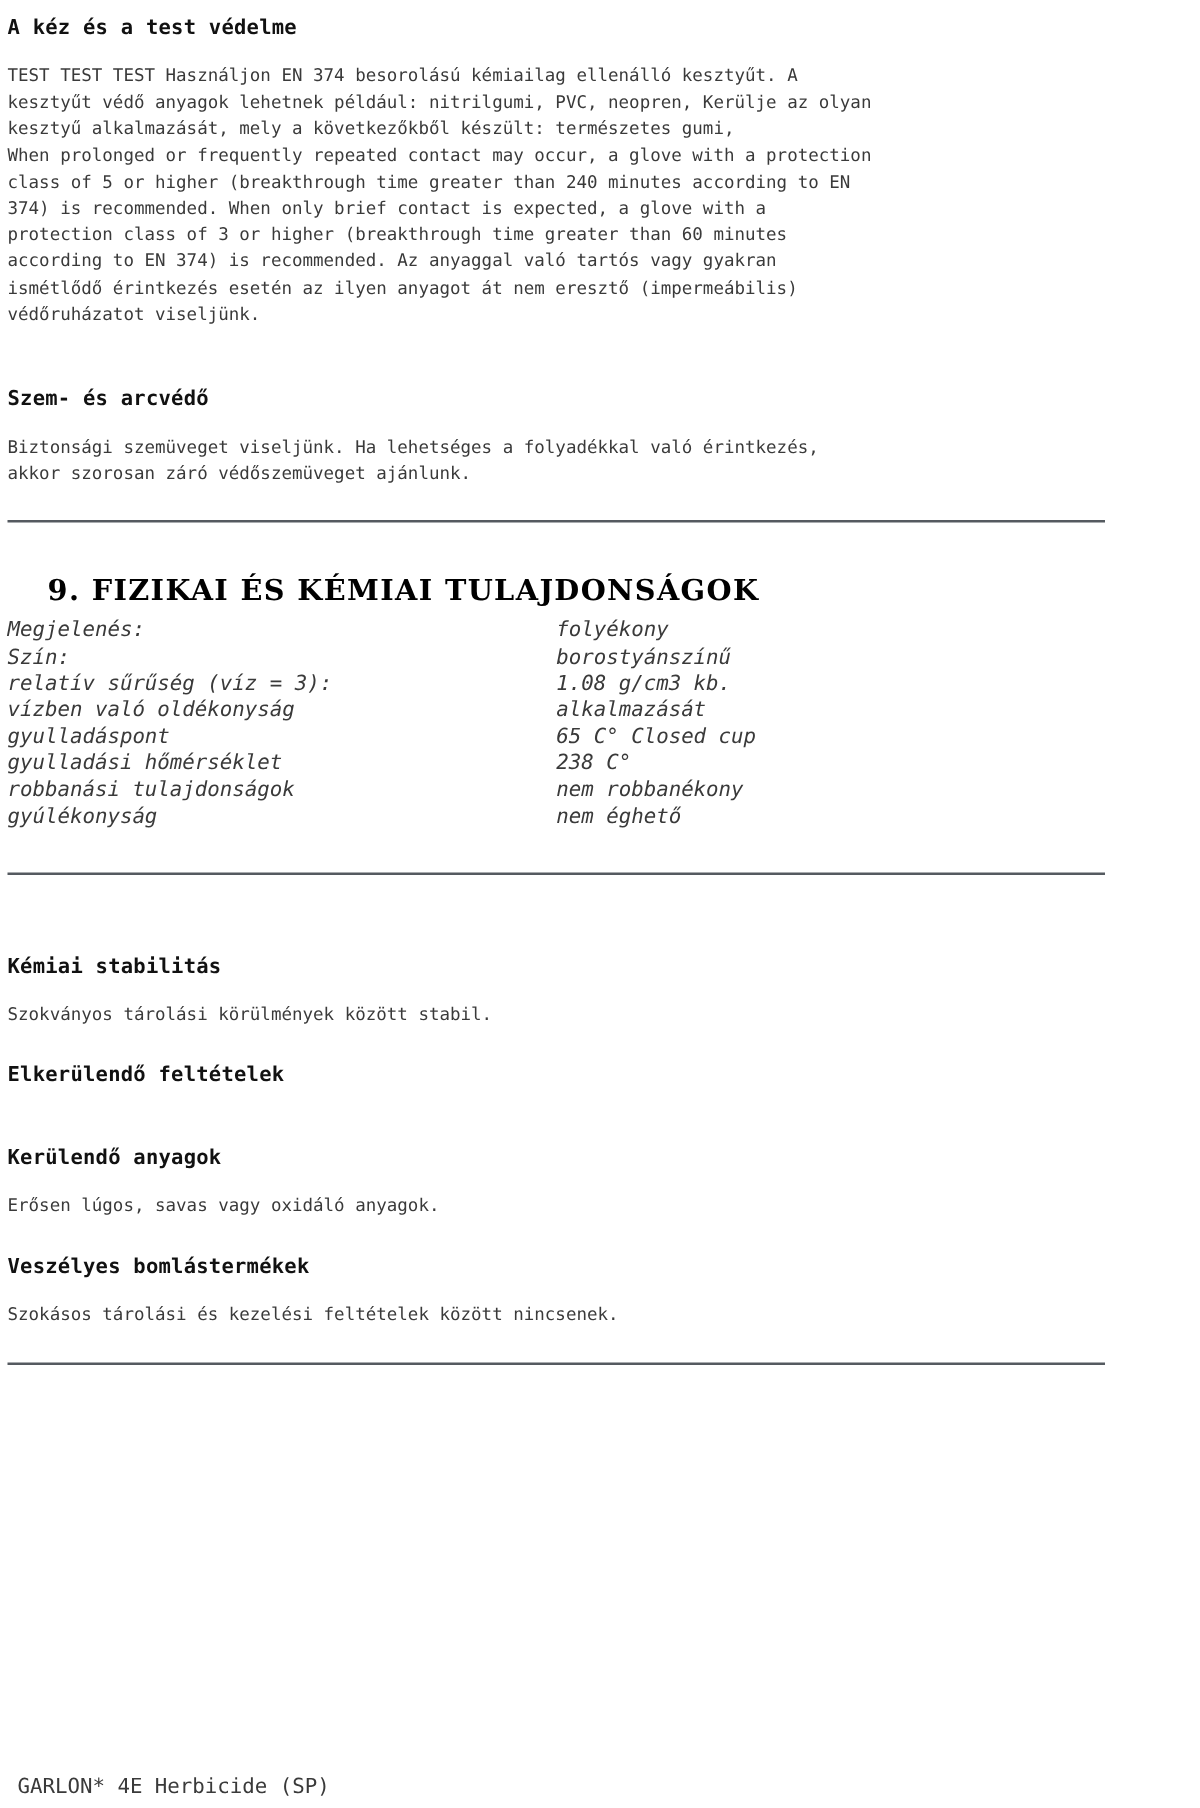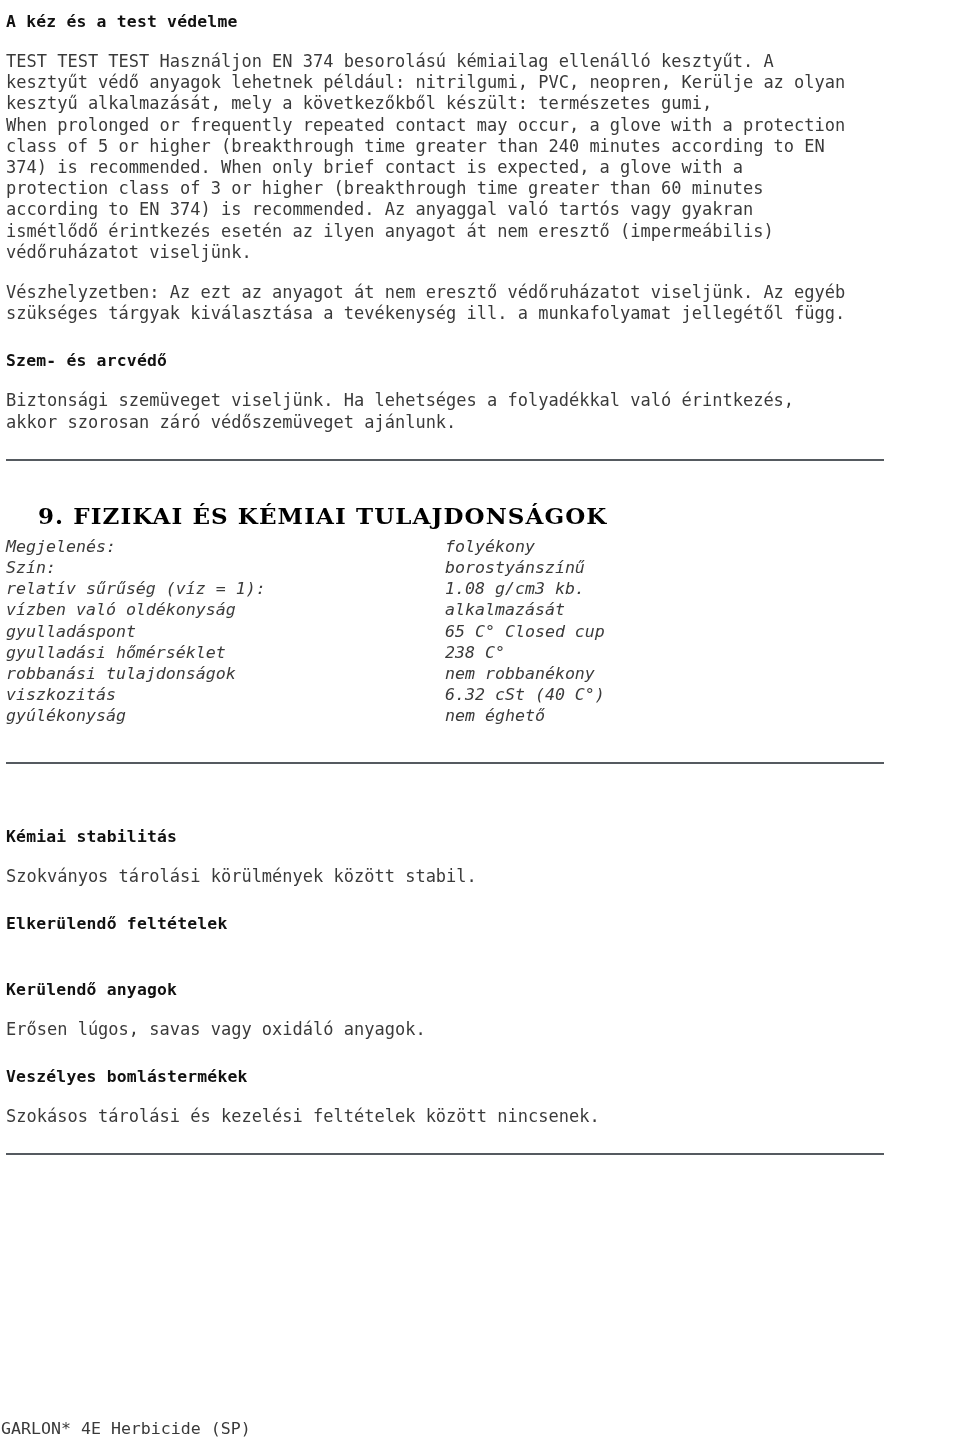--- a/index.html
+++ b/index.html
@@ -23,21 +23,21 @@
   }
   .content {
     position: absolute;
     left: 6px;
     top: 0;
     width: 948px;
   }
 
   
   .para {
-    font-size: 17px;
+    font-size: 14px;
     line-height: 21.2px;
     color: #3a3a3a;
     white-space: pre-wrap;
     letter-spacing: 0px;
     margin: 0;
   }
   .subhead {
     font-size: 16.4px;
     line-height: 21px;
     font-weight: bold;
@@ -86,21 +86,21 @@
     padding: 0;
     vertical-align: top;
     white-space: pre;
   }
   .props td.label { width: 439px; }
   .props td.value { width: auto; }
 
   
   .footer {
     position: absolute;
-    left: 1px;
+    left: 14px;
     top: 1418px;
     font-size: 16.6px;
     line-height: 21px;
     color: #3a3a3a;
     white-space: pre;
   }
 </style>
 </head>
 <body>
 
@@ -119,22 +119,20 @@
 When prolonged or frequently repeated contact may occur, a glove with a protection
 class of 5 or higher (breakthrough time greater than 240 minutes according to EN
 374) is recommended. When only brief contact is expected, a glove with a
 protection class of 3 or higher (breakthrough time greater than 60 minutes
 according to EN 374) is recommended. Az anyaggal való tartós vagy gyakran
 ismétlődő érintkezés esetén az ilyen anyagot át nem eresztő (impermeábilis)
 védőruházatot viseljünk.</div>
 
     <div class="gap-md"></div>
 
-    <div class="para">Vészhelyzetben: Az ezt az anyagot át nem eresztő védőruházatot viseljünk. Az egyéb
-szükséges tárgyak kiválasztása a tevékenység ill. a munkafolyamat jellegétől függ.</div>
 
     <div class="gap-lg"></div>
 
     <div class="subhead">Szem- és arcvédő</div>
 
     <div class="gap-md"></div>
 
     <div class="para">Biztonsági szemüveget viseljünk. Ha lehetséges a folyadékkal való érintkezés,
 akkor szorosan záró védőszemüveget ajánlunk.</div>
 
@@ -152,44 +150,40 @@
       <tbody>
         <tr>
           <td class="label">Megjelenés:</td>
           <td class="value">folyékony</td>
         </tr>
         <tr>
           <td class="label">Szín:</td>
           <td class="value">borostyánszínű</td>
         </tr>
         <tr>
-          <td class="label">relatív sűrűség (víz = 1):</td>
+          <td class="label">relatív sűrűség (víz = 3):</td>
           <td class="value">1.08 g/cm3 kb.</td>
         </tr>
         <tr>
           <td class="label">vízben való oldékonyság</td>
           <td class="value">alkalmazását</td>
         </tr>
         <tr>
           <td class="label">gyulladáspont</td>
           <td class="value">65 C° Closed cup</td>
         </tr>
         <tr>
           <td class="label">gyulladási hőmérséklet</td>
           <td class="value">238 C°</td>
         </tr>
         <tr>
           <td class="label">robbanási tulajdonságok</td>
           <td class="value">nem robbanékony</td>
         </tr>
         <tr>
-          <td class="label">viszkozitás</td>
-          <td class="value">6.32 cSt (40 C°)</td>
-        </tr>
-        <tr>
           <td class="label">gyúlékonyság</td>
           <td class="value">nem éghető</td>
         </tr>
       </tbody>
     </table>
 
     <div style="height:35px"></div>
 
     <hr class="rule">
 

